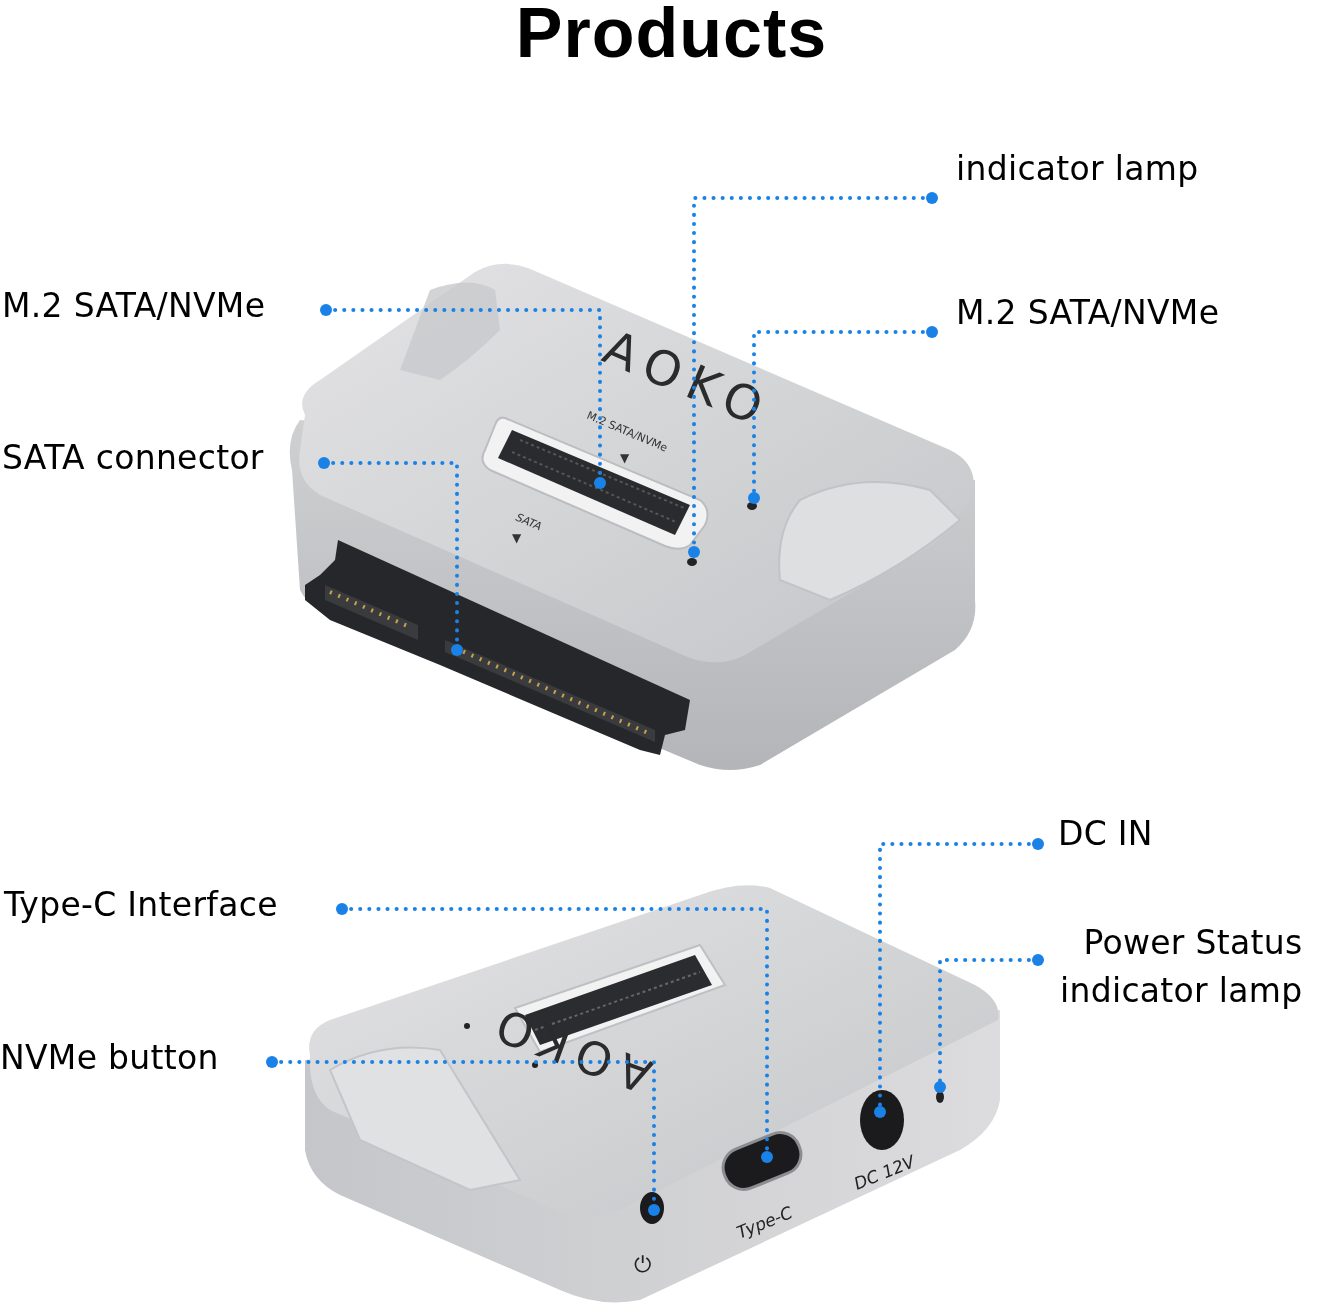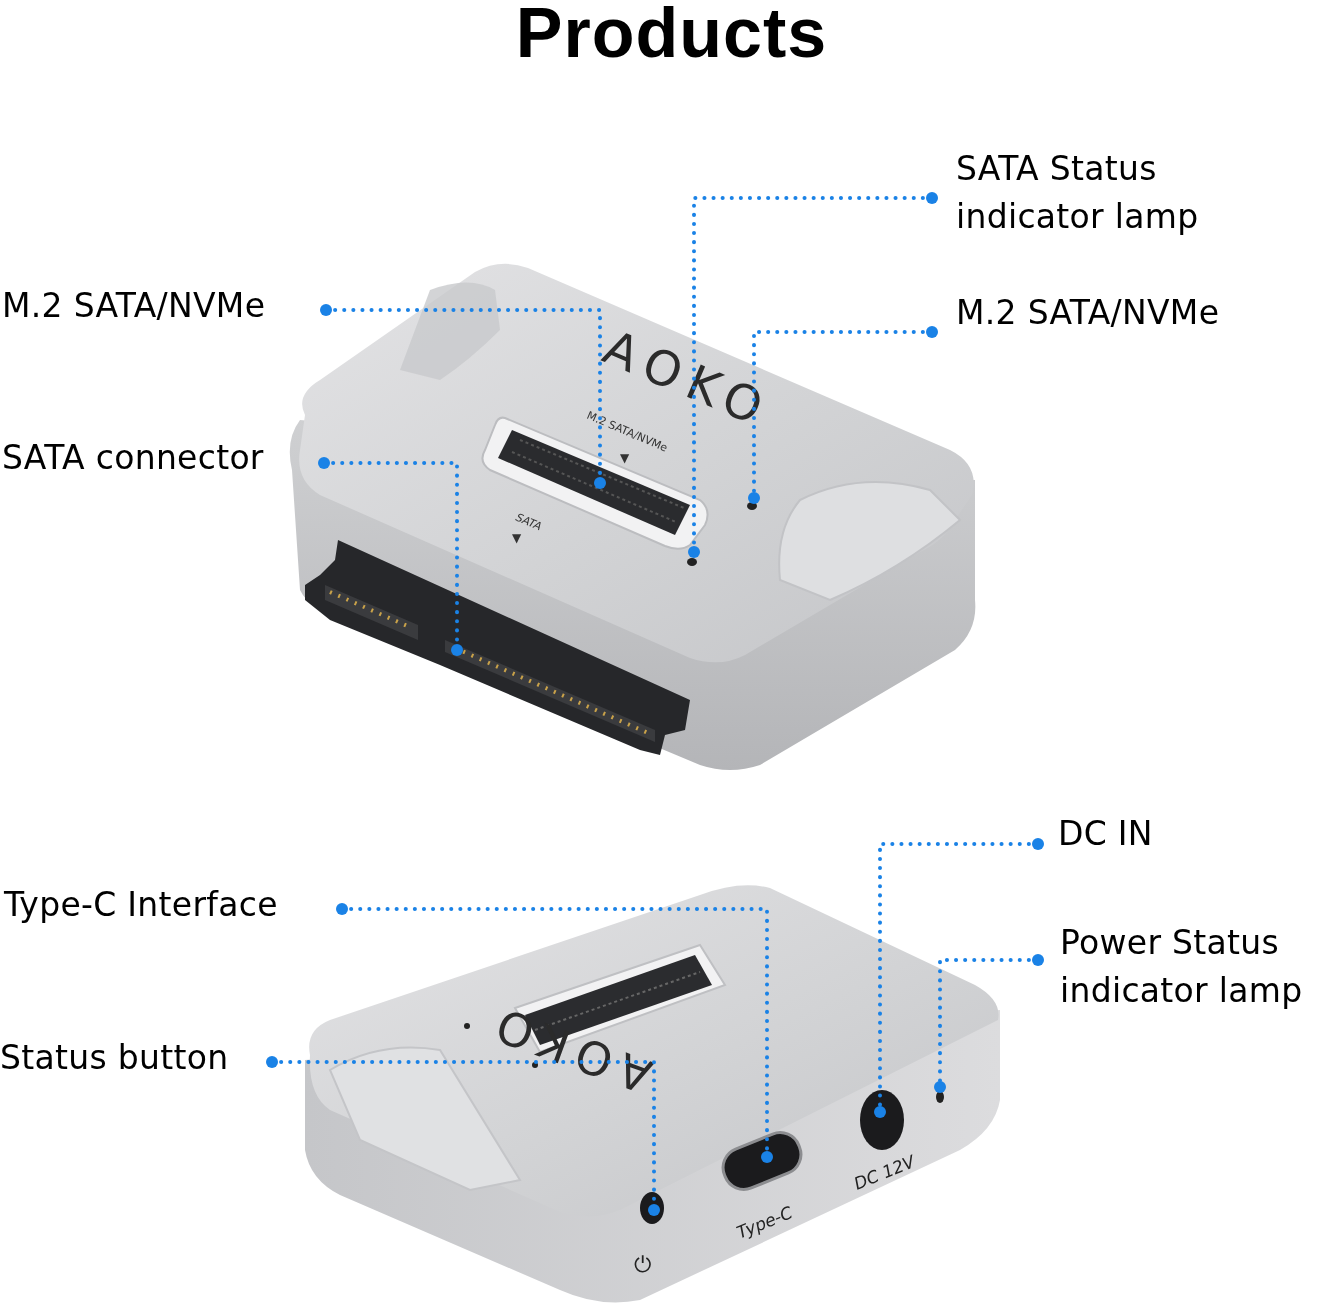--- a/index.html
+++ b/index.html
@@ -135,31 +135,30 @@
   </g>
 </svg>
 
 <div class="label" style="left:2px; top:282px;">
   <span>M.2 SATA/NVMe</span>
 </div>
 <div class="label" style="left:2px; top:434px;text-align:right;">
   <span>SATA connector</span>
 </div>
 <div class="label" style="left:956px; top:145px;">
-  <span>SATA Status</span>
   <span>indicator lamp</span>
 </div>
 <div class="label" style="left:956px; top:289px;">
   <span>M.2 SATA/NVMe</span>
 </div>
 <div class="label" style="left:4px; top:881px;">
   <span>Type-C Interface</span>
 </div>
 <div class="label" style="left:0px; top:1034px;">
-  <span>Status button</span>
+  <span>NVMe button</span>
 </div>
 <div class="label" style="left:1058px; top:810px;">
   <span>DC IN</span>
 </div>
-<div class="label" style="left:1060px; top:919px;">
+<div class="label" style="left:1060px; top:919px;text-align:right;">
   <span>Power Status</span>
   <span>indicator lamp</span>
 </div>
 
 </body></html>

